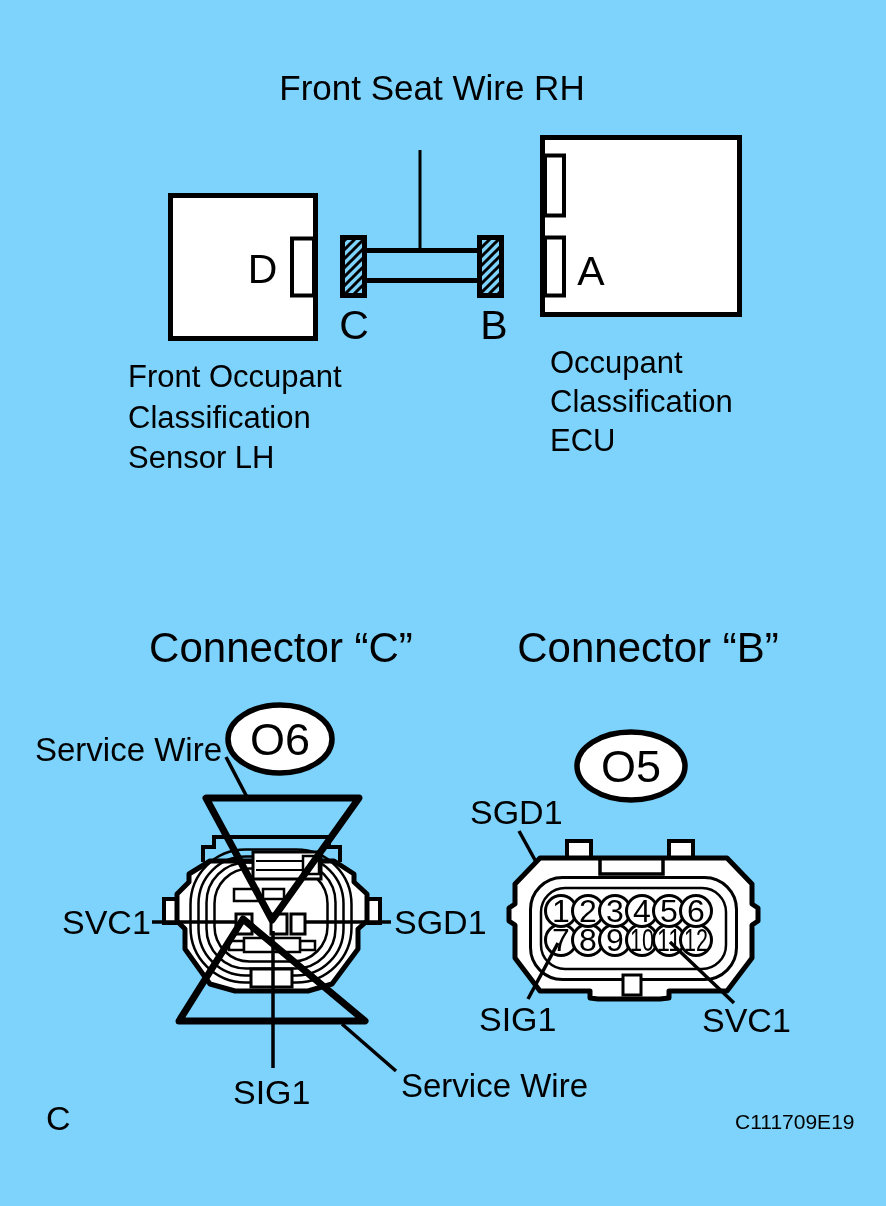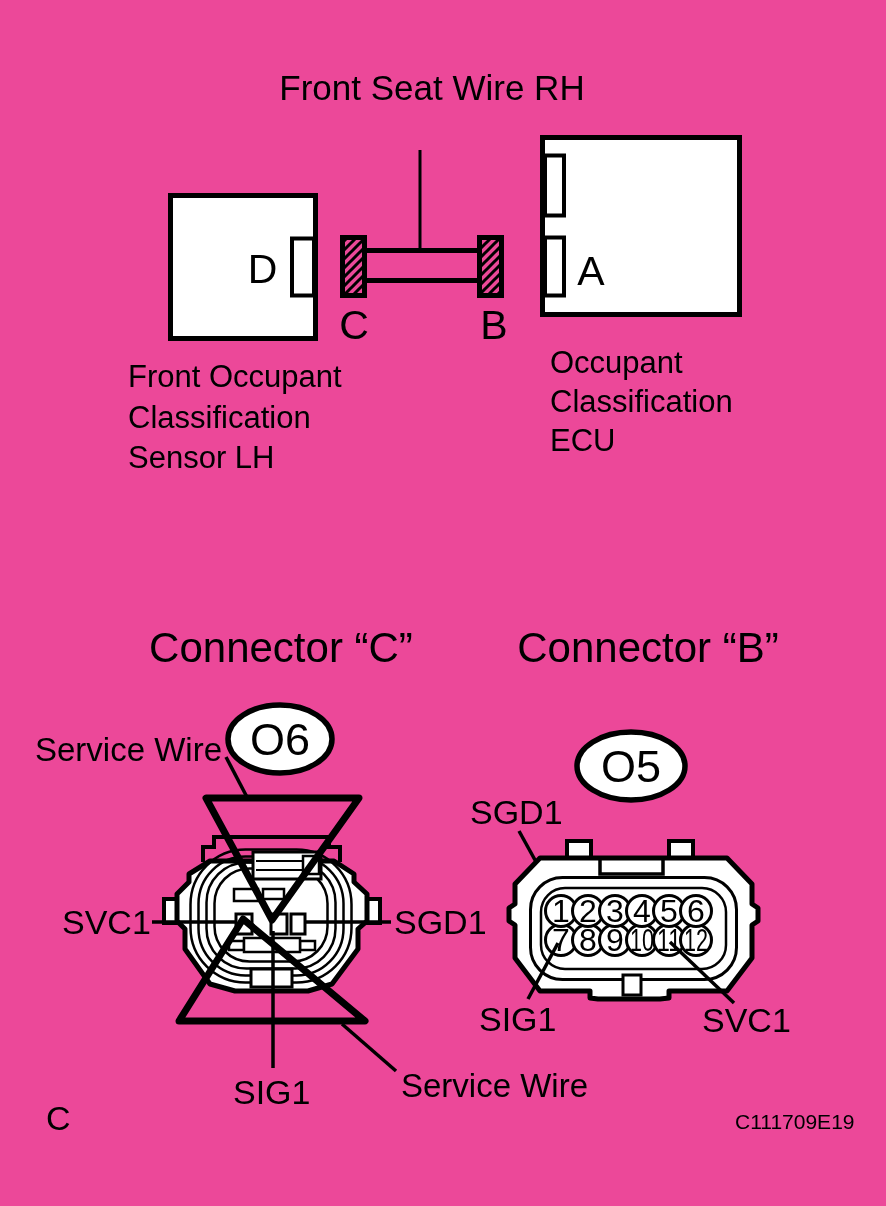--- a/index.html
+++ b/index.html
@@ -1,16 +1,16 @@
 <!DOCTYPE html>
 <html><head>
 <meta charset="utf-8">
 <style>
   html,body{margin:0;padding:0;background:#ffffff;}
-  .page{position:relative;width:886px;height:1206px;background:#ec4899;overflow:hidden;}
+  .page{position:relative;width:886px;height:1206px;background:#7dd3fc;overflow:hidden;}
   svg{position:absolute;left:0;top:0;}
   text{font-family:"Liberation Sans","DejaVu Sans",sans-serif;fill:#000000;}
 </style>
 </head>
 <body>
 
 <div class="page">
 <svg width="886" height="1206" viewBox="0 0 886 1206">
   <defs>
     <pattern id="hatch" patternUnits="userSpaceOnUse" width="9" height="9">

